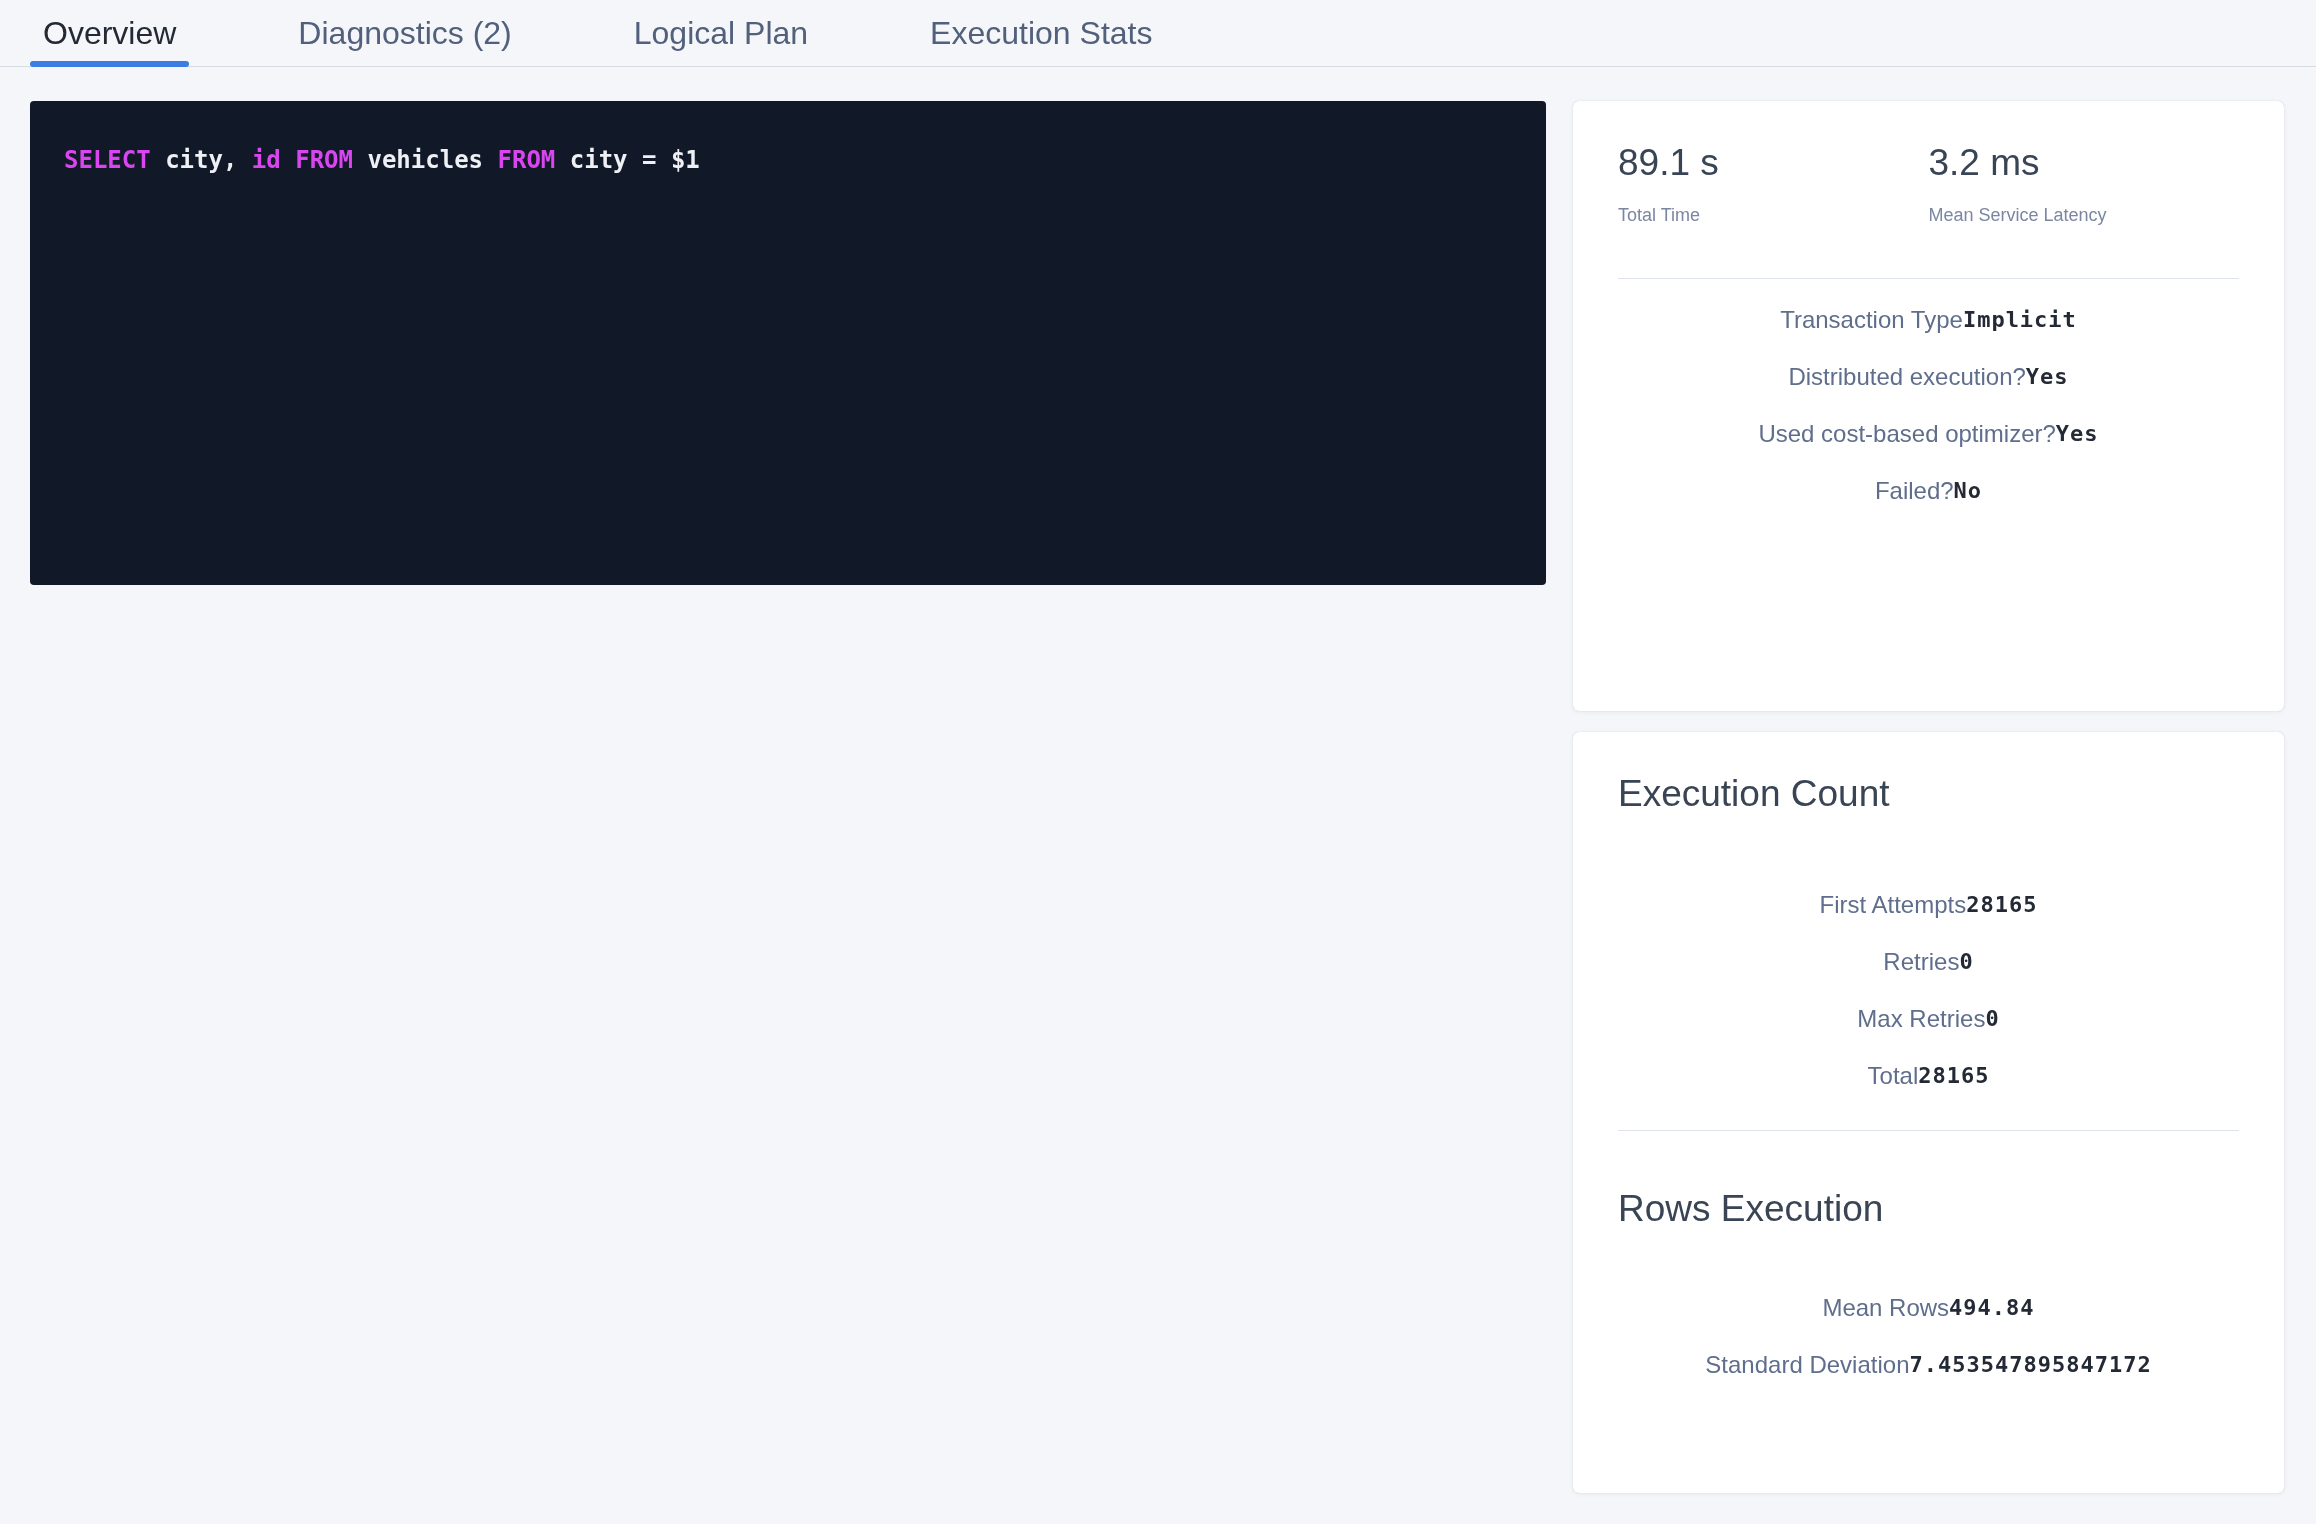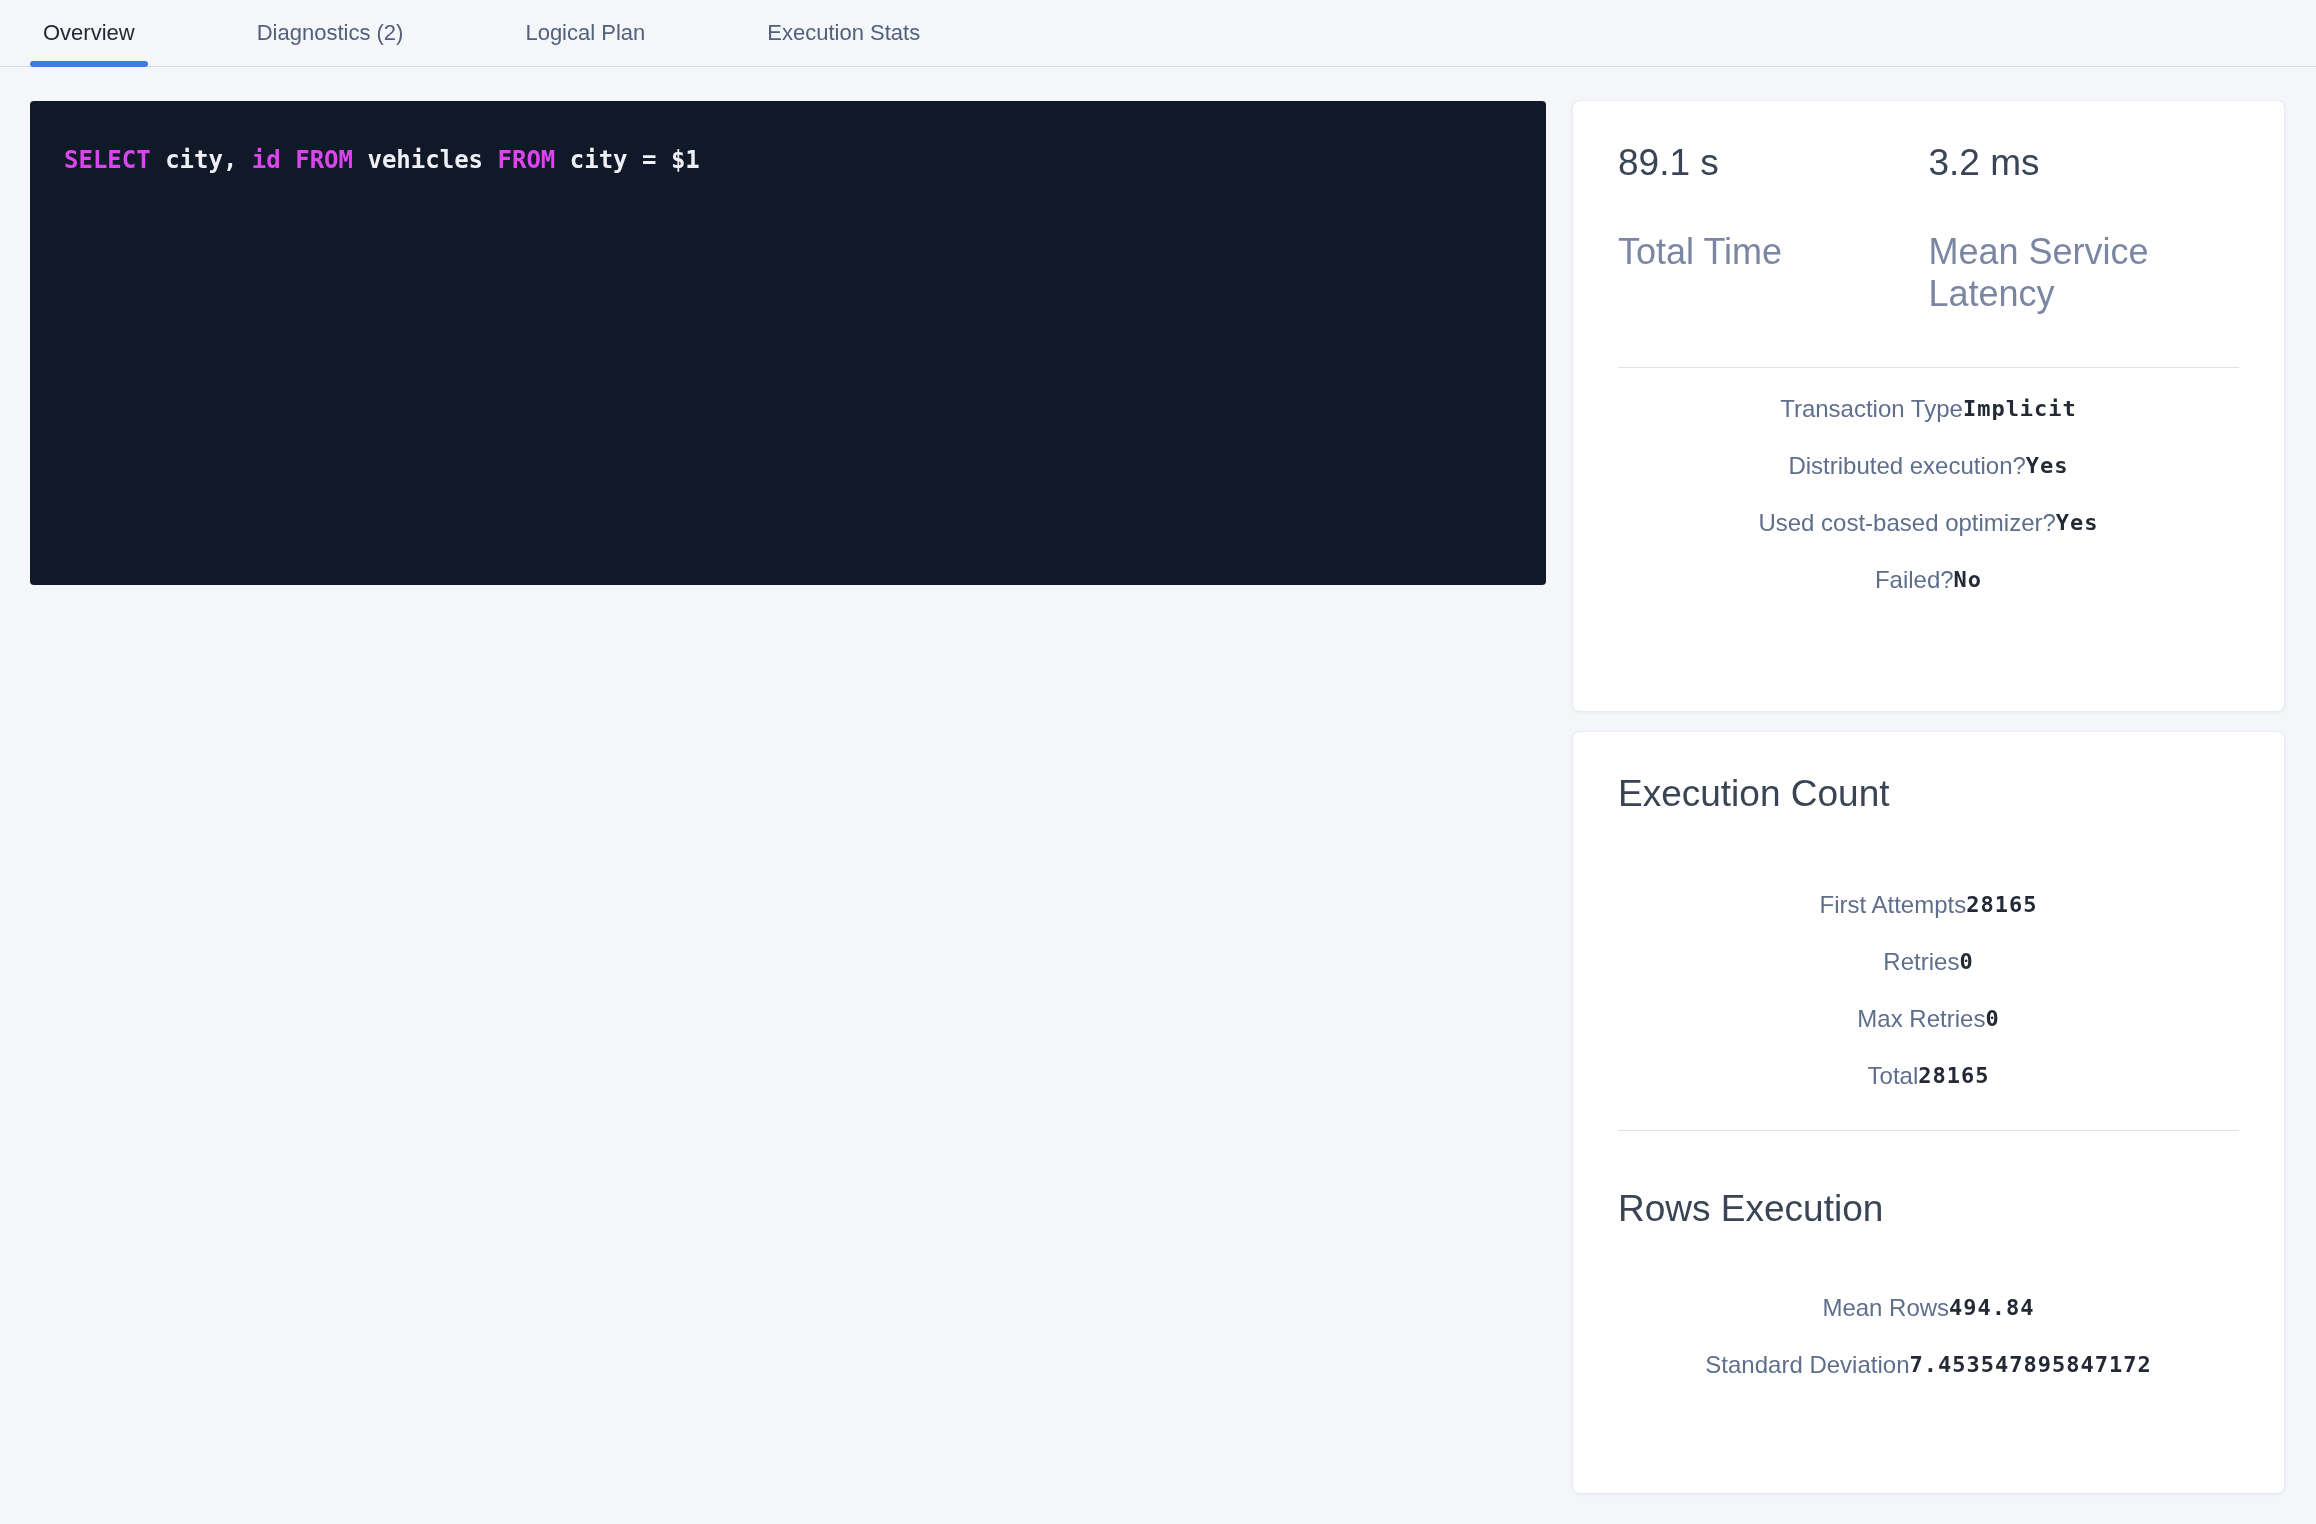--- a/index.html
+++ b/index.html
@@ -18,21 +18,21 @@
     border-bottom: 1px solid #d6dbe4;
     display: flex;
     align-items: stretch;
   }
   .tab {
     position: relative;
     display: flex;
     align-items: center;
     padding: 0 13px;
     margin-right: 96px;
-    font-size: 22px;
+    font-size: 32px;
     color: #52607c;
     cursor: pointer;
     white-space: nowrap;
   }
   .tab.active { color: #242a35; }
   .tab.active::after {
     content: "";
     position: absolute;
     left: 0; right: 0; bottom: -1px;
     height: 6px;
@@ -86,22 +86,22 @@
 
   
   .metrics { display: flex; }
   .metric { width: 50%; }
   .metric-value {
     font-size: 37px;
     line-height: 44px;
     color: #394455;
   }
   .metric-label {
-    margin-top: 46px;
-    font-size: 36px;
+    margin-top: 20px;
+    font-size: 18px;
     color: #7b86a3;
   }
   .summary .divider { margin-top: 52px; }
 
   .app-row {
     margin-top: 38px;
     font-size: 24px;
     color: #5a6a87;
     white-space: nowrap;
   }

